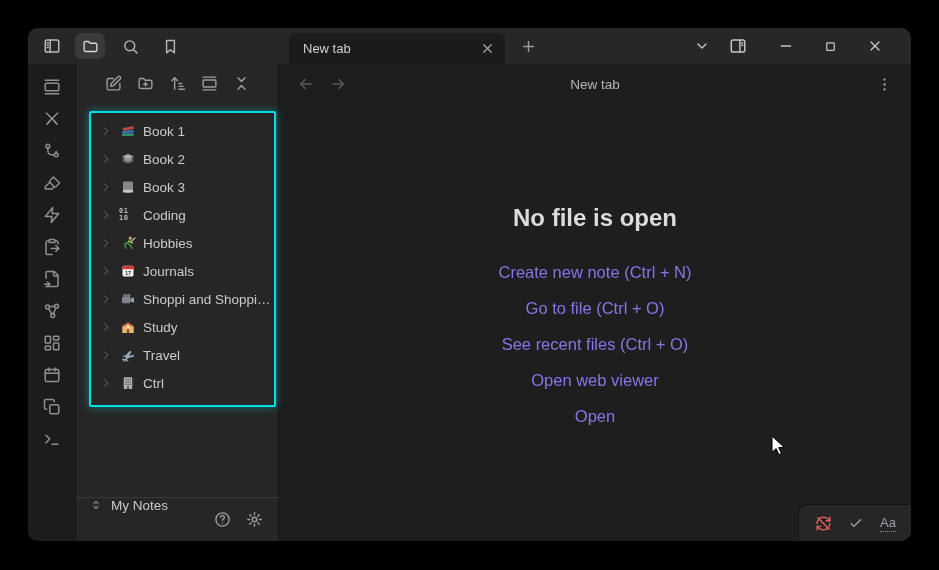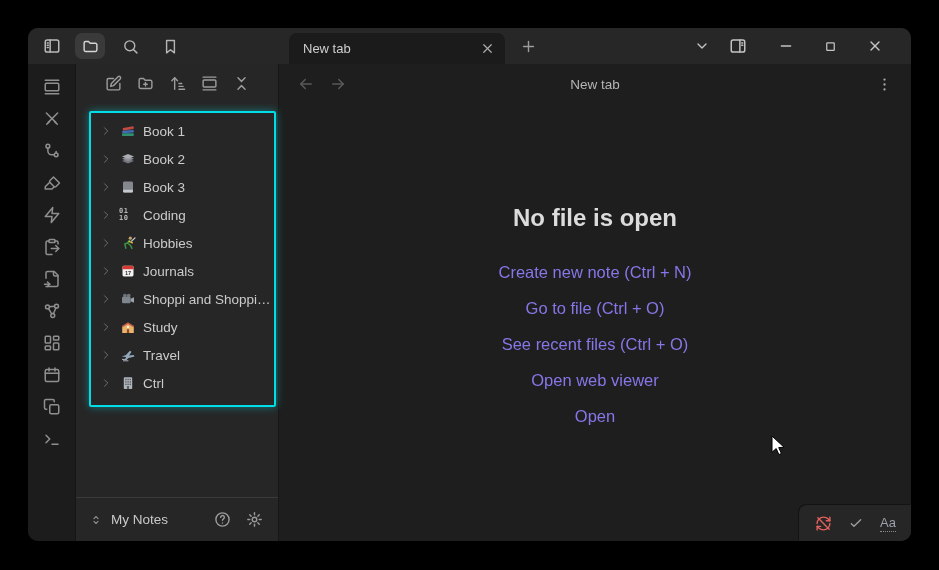--- a/index.html
+++ b/index.html
@@ -31,21 +31,21 @@
            flex-direction:column;position:relative;}
   .sb-actions{flex:0 0 38px;display:flex;align-items:center;justify-content:center;gap:15px;color:#9c9c9c;}
   .tree{flex:1;position:relative;}
   .hl-box{position:absolute;left:13px;top:9px;width:183px;height:292px;border:2px solid var(--highlight,#00dde6);
           border-radius:2px;box-shadow:0 0 9px rgba(0,221,230,.45);pointer-events:none;z-index:2;}
   .tree-rows{position:absolute;left:17px;top:15px;right:6px;}
   .frow{height:28px;display:flex;align-items:center;gap:7px;padding-left:7px;cursor:pointer;}
   .frow .chev{color:#6f6f6f;flex:0 0 12px;}
   .f-icon{width:17px;height:16px;display:flex;align-items:flex-start;justify-content:center;flex:0 0 17px;}
   .f-label{font-size:13.5px;color:#cbcbcb;white-space:nowrap;overflow:hidden;}
-  .vault-row{flex:0 0 43px;border-top:1px solid #3a3a3a;display:flex;align-items:center;
+  .vault-row{flex:0 0 43px;border-top:1px solid #3a3a3a;display:flex;
              padding:0 15px 0 13px;gap:8px;}
   .vault-name{flex:1;font-size:13.5px;color:#c9c9c9;}
   .vault-row .vicon{color:#8d8d8d;display:flex;}
   .vault-right{display:flex;align-items:center;gap:15px;color:#9a9a9a;}
   
   .main{flex:1;background:#1e1e1e;display:flex;flex-direction:column;position:relative;min-width:0;}
   .view-header{flex:0 0 40px;display:flex;align-items:center;padding:0 18px;position:relative;}
   .vh-arrows{display:flex;gap:14px;color:#585858;}
   .vh-title{position:absolute;left:0;right:0;text-align:center;font-size:13.5px;color:#b5b5b5;pointer-events:none;}
   .vh-menu{margin-left:auto;color:#ababab;display:flex;z-index:1;}

